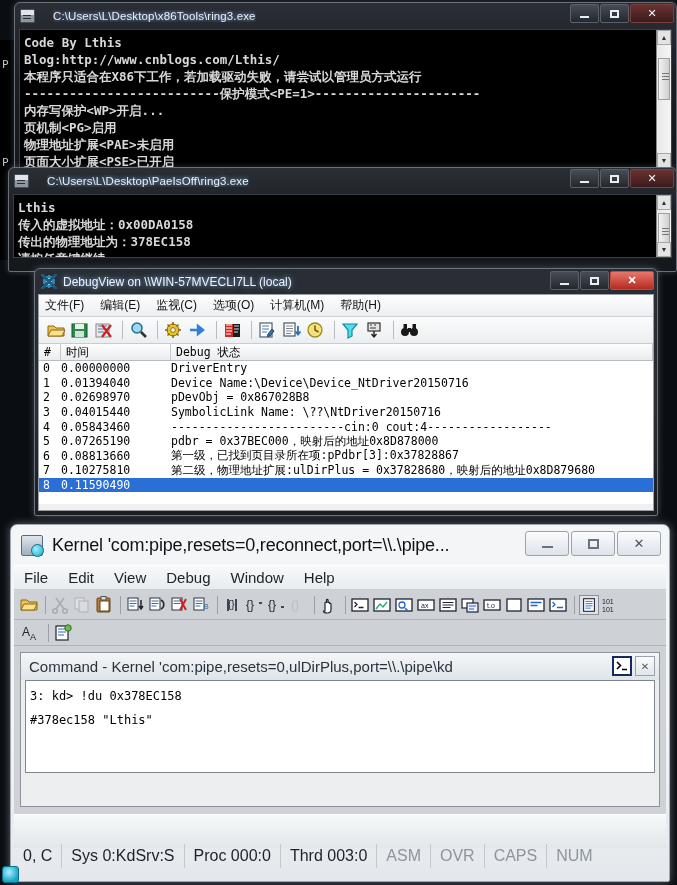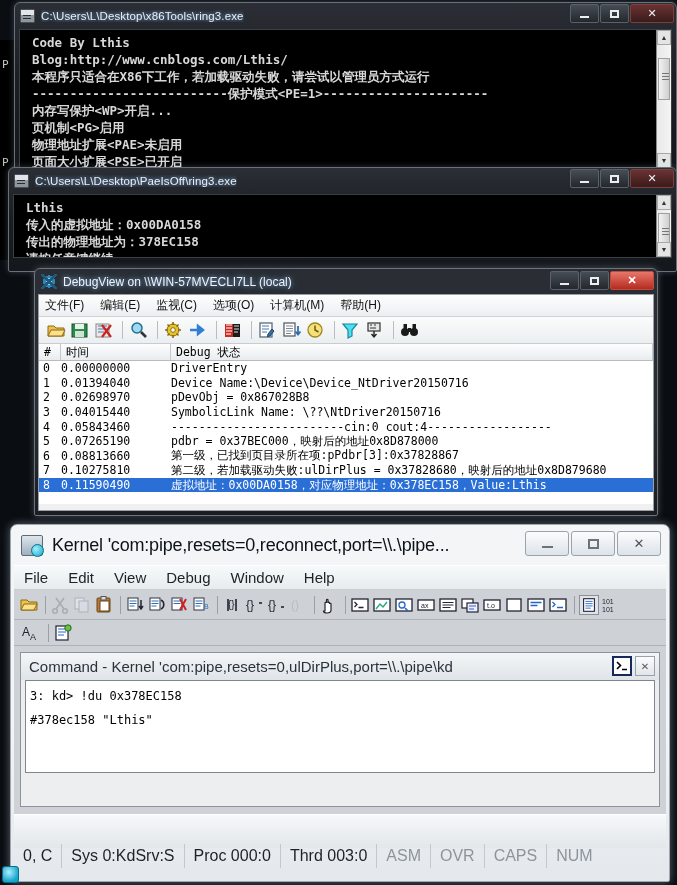--- a/index.html
+++ b/index.html
@@ -26,21 +26,21 @@
   .aero-win { position: absolute; }
   .aero-frame {
     background: linear-gradient(to bottom, #2b2f35 0%, #1b1f24 45%, #14171b 100%);
     border: 1px solid #6a7078;
     border-radius: 6px 6px 2px 2px;
     box-shadow: 0 0 6px rgba(180,200,230,.25);
     padding: 0;
   }
   .aero-titlebar {
     height: 26px; display: flex; align-items: center;
-    padding-left: 5px; position: relative;
+    padding-left: 5px; position: relative; gap: 12px;
   }
   .aero-icon {
     width: 15px; height: 14px; margin-right: 6px;
     background: linear-gradient(to bottom,#dfe5ea 0 40%, #8e969e 40% 100%);
     border: 1px solid #4a5058; border-radius: 1px; position: relative;
   }
   .aero-icon::after{
     content:""; position:absolute; left:2px; top:5px; width:8px; height:1px;
     background:#2a2e33; box-shadow:0 3px 0 #2a2e33;
   }
@@ -68,21 +68,21 @@
     border-color:#c04a3c; color:#fff; font-weight:bold;
   }
   .aero-btn .gl-min { width:9px; height:2px; background:#e9eef3; margin-top:6px;}
   .aero-btn .gl-max { width:9px; height:8px; border:2px solid #e9eef3;}
   .console-body {
     background:#000; margin:0 4px 4px 4px; border:1px solid #3a3f45;
     position:relative; overflow:hidden;
   }
   .console-text {
     color:#d8d8d8; font-family:"DejaVu Sans Mono", monospace;
-    font-size: 12.5px; line-height: 17px; padding: 4px 0 0 12px;
+    font-size: 12.5px; line-height: 17px; padding: 4px 0 0 4px;
     white-space: pre; font-weight: bold;
   }
   .vscroll {
     position:absolute; right:0; top:0; bottom:0; width:15px;
     background: linear-gradient(to right,#e8e8e8,#f4f4f4);
     border-left:1px solid #8a8a8a;
   }
   .vscroll .arrow-up, .vscroll .arrow-dn {
     height:15px; background:#e4e4e4; border:1px solid #a7a7a7;
     display:flex; align-items:center; justify-content:center; font-size:7px; color:#333;
@@ -463,22 +463,22 @@
             <div class="c" style="flex:1;">Debug 状态</div>
           </div>
           <div id="dv-rows">
               <div class="dv-row"><div class="c-num">0</div><div class="c-time">0.00000000</div><div class="c-dbg">DriverEntry</div></div>
               <div class="dv-row"><div class="c-num">1</div><div class="c-time">0.01394040</div><div class="c-dbg">Device Name:\Device\Device_NtDriver20150716</div></div>
               <div class="dv-row"><div class="c-num">2</div><div class="c-time">0.02698970</div><div class="c-dbg">pDevObj = 0x867028B8</div></div>
               <div class="dv-row"><div class="c-num">3</div><div class="c-time">0.04015440</div><div class="c-dbg">SymbolicLink Name: \??\NtDriver20150716</div></div>
               <div class="dv-row"><div class="c-num">4</div><div class="c-time">0.05843460</div><div class="c-dbg">-------------------------cin:0 cout:4------------------</div></div>
               <div class="dv-row"><div class="c-num">5</div><div class="c-time">0.07265190</div><div class="c-dbg">pdbr = 0x37BEC000，映射后的地址0x8D878000</div></div>
               <div class="dv-row"><div class="c-num">6</div><div class="c-time">0.08813660</div><div class="c-dbg">第一级，已找到页目录所在项:pPdbr[3]:0x37828867</div></div>
-              <div class="dv-row"><div class="c-num">7</div><div class="c-time">0.10275810</div><div class="c-dbg">第二级，若加载驱动失败:ulDirPlus = 0x37828680，映射后的地址0x8D879680</div></div>
-              <div class="dv-row sel"><div class="c-num">8</div><div class="c-time">0.11590490</div><div class="c-dbg">虚拟地址：0x00DA0158，对应物理地址：0x378EC158，Value:Lthis</div></div>
+              <div class="dv-row"><div class="c-num">7</div><div class="c-time">0.10275810</div><div class="c-dbg">第二级，物理地址扩展:ulDirPlus = 0x37828680，映射后的地址0x8D879680</div></div>
+              <div class="dv-row sel"><div class="c-num">8</div><div class="c-time">0.11590490</div></div>
             </div>
         </div>
       </div>
     </div>
   </div>
 
   <div id="windbg" style="left:10px; top:524px; width:660px; height:358px;">
     <div class="wd-frame" style="width:100%;height:100%;">
 
       <div class="wd-title">

